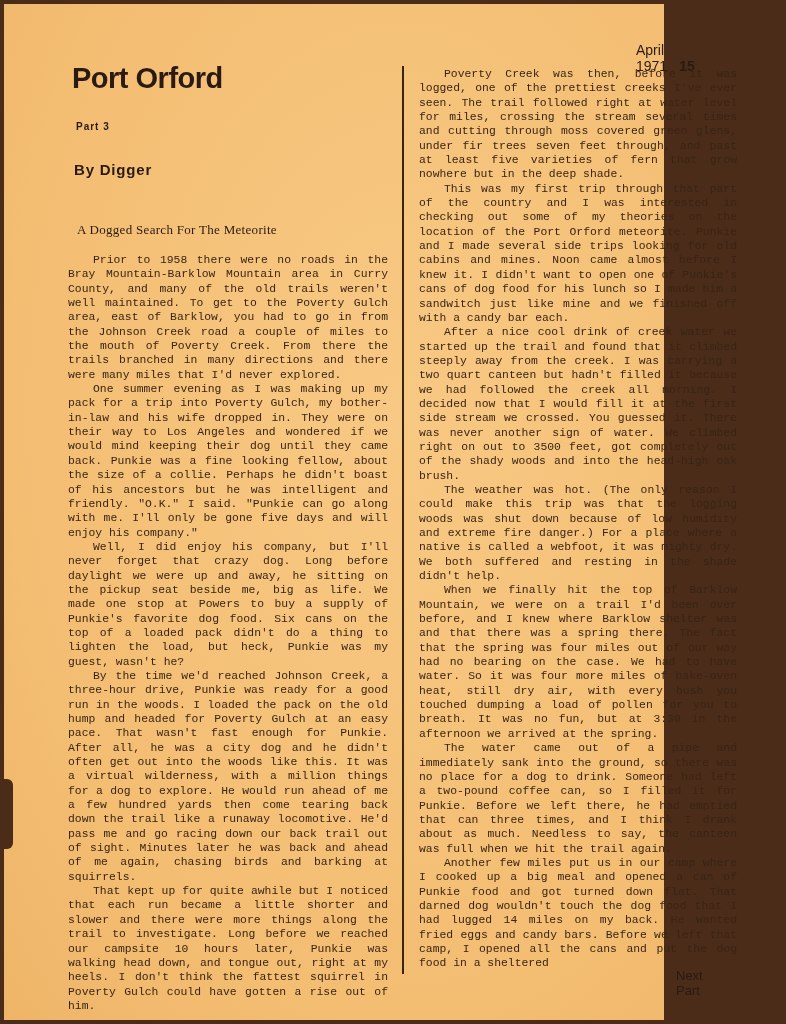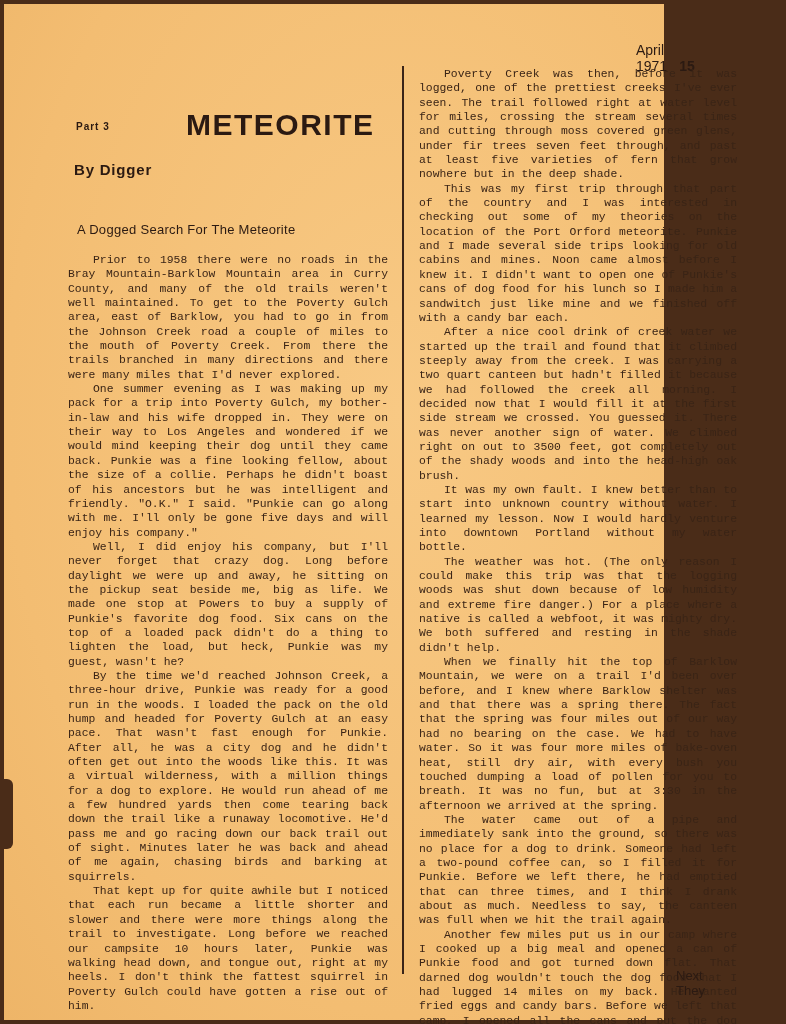--- a/index.html
+++ b/index.html
@@ -36,21 +36,21 @@
     font-family: "Liberation Sans", sans-serif; font-weight: bold;
     font-size: 30px; color: #2b1a12; letter-spacing: 1.5px;
   }
   .byline {
     position: absolute; left: 70px; top: 157px;
     font-family: Liberation Sans, sans-serif; font-weight: bold;
     font-size: 15px; color: #2b1a12; letter-spacing: 0.8px;
   }
   .subhead {
     position: absolute; left: 73px; top: 218px;
-    font-family: Liberation Sans, sans-serif;
+    font-family: Liberation Serif, serif;
     font-size: 13px; color: #2b1a12; letter-spacing: 0.3px; text-align: right;
   }
   .dateline {
     position: absolute; left: 632px; top: 38px;
     font-family: "Liberation Sans", sans-serif;
     font-size: 14px; color: #2b1a12;
   }
   .dateline .pg { margin-left: 12px; font-weight: bold; }
   .col {
     position: absolute;
@@ -70,40 +70,39 @@
 </head>
 <body>
 
 <div class="page">
   <div class="tear"></div>
 
   <div class="dateline">
     <span>April 1971</span><span class="pg">15</span>
   </div>
 
+  <div class="title1">Port Orford</div>
   <div class="part">Part 3</div>
-  <div class="title2">METEORITE</div>
   <div class="byline">By Digger</div>
   <div class="subhead">A Dogged Search For The Meteorite</div>
 
   <div class="divider"></div>
 
   <div class="col col-left">
     <p>Prior to 1958 there were no roads in the Bray Mountain-Barklow Mountain area in Curry County, and many of the old trails weren't well maintained. To get to the Poverty Gulch area, east of Barklow, you had to go in from the Johnson Creek road a couple of miles to the mouth of Poverty Creek. From there the trails branched in many directions and there were many miles that I'd never explored.</p>
     <p>One summer evening as I was making up my pack for a trip into Poverty Gulch, my bother-in-law and his wife dropped in. They were on their way to Los Angeles and wondered if we would mind keeping their dog until they came back. Punkie was a fine looking fellow, about the size of a collie. Perhaps he didn't boast of his ancestors but he was intelligent and friendly. "O.K." I said. "Punkie can go along with me. I'll only be gone five days and will enjoy his company."</p>
     <p>Well, I did enjoy his company, but I'll never forget that crazy dog. Long before daylight we were up and away, he sitting on the pickup seat beside me, big as life. We made one stop at Powers to buy a supply of Punkie's favorite dog food. Six cans on the top of a loaded pack didn't do a thing to lighten the load, but heck, Punkie was my guest, wasn't he?</p>
     <p>By the time we'd reached Johnson Creek, a three-hour drive, Punkie was ready for a good run in the woods. I loaded the pack on the old hump and headed for Poverty Gulch at an easy pace. That wasn't fast enough for Punkie. After all, he was a city dog and he didn't often get out into the woods like this. It was a virtual wilderness, with a million things for a dog to explore. He would run ahead of me a few hundred yards then come tearing back down the trail like a runaway locomotive. He'd pass me and go racing down our back trail out of sight. Minutes later he was back and ahead of me again, chasing birds and barking at squirrels.</p>
     <p>That kept up for quite awhile but I noticed that each run became a little shorter and slower and there were more things along the trail to investigate. Long before we reached our campsite 10 hours later, Punkie was walking head down, and tongue out, right at my heels. I don't think the fattest squirrel in Poverty Gulch could have gotten a rise out of him.</p>
   </div>
 
   <div class="col col-right">
     <p>Poverty Creek was then, before it was logged, one of the prettiest creeks I've ever seen. The trail followed right at water level for miles, crossing the stream several times and cutting through moss covered green glens, under fir trees seven feet through, and past at least five varieties of fern that grow nowhere but in the deep shade.</p>
     <p>This was my first trip through that part of the country and I was interested in checking out some of my theories on the location of the Port Orford meteorite. Punkie and I made several side trips looking for old cabins and mines. Noon came almost before I knew it. I didn't want to open one of Punkie's cans of dog food for his lunch so I made him a sandwitch just like mine and we finished off with a candy bar each.</p>
     <p>After a nice cool drink of creek water we started up the trail and found that it climbed steeply away from the creek. I was carrying a two quart canteen but hadn't filled it because we had followed the creek all morning. I decided now that I would fill it at the first side stream we crossed. You guessed it. There was never another sign of water. We climbed right on out to 3500 feet, got completely out of the shady woods and into the head-high oak brush.</p>
-    <p>It was my own fault. I knew better than to start into unknown country without water. I learned my lesson. Now I would hardly venture into downtown Portland without my water bottle.</p>
     <p>The weather was hot. (The only reason I could make this trip was that the logging woods was shut down because of low humidity and extreme fire danger.) For a place where a native is called a webfoot, it was mighty dry. We both suffered and resting in the shade didn't help.</p>
     <p>When we finally hit the top of Barklow Mountain, we were on a trail I'd been over before, and I knew where Barklow shelter was and that there was a spring there. The fact that the spring was four miles out of our way had no bearing on the case. We had to have water. So it was four more miles of bake-oven heat, still dry air, with every bush you touched dumping a load of pollen for you to breath. It was no fun, but at 3:30 in the afternoon we arrived at the spring.</p>
     <p>The water came out of a pipe and immediately sank into the ground, so there was no place for a dog to drink. Someone had left a two-pound coffee can, so I filled it for Punkie. Before we left there, he had emptied that can three times, and I think I drank about as much. Needless to say, the canteen was full when we hit the trail again.</p>
     <p>Another few miles put us in our camp where I cooked up a big meal and opened a can of Punkie food and got turned down flat. That darned dog wouldn't touch the dog food that I had lugged 14 miles on my back. He wanted fried eggs and candy bars. Before we left that camp, I opened all the cans and put the dog food in a sheltered</p>
   </div>
 
-  <div class="next">Next They</div>
+  <div class="next">Next Part</div>
 </div>
 
 </body></html>

